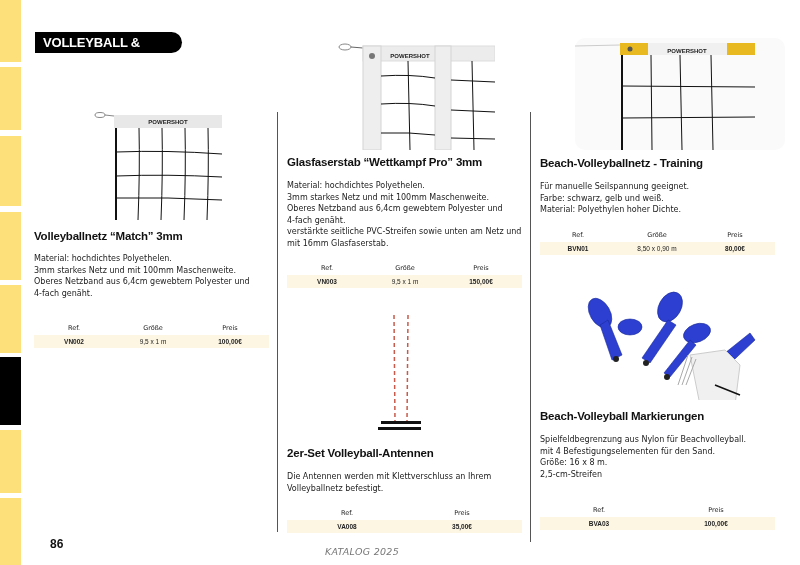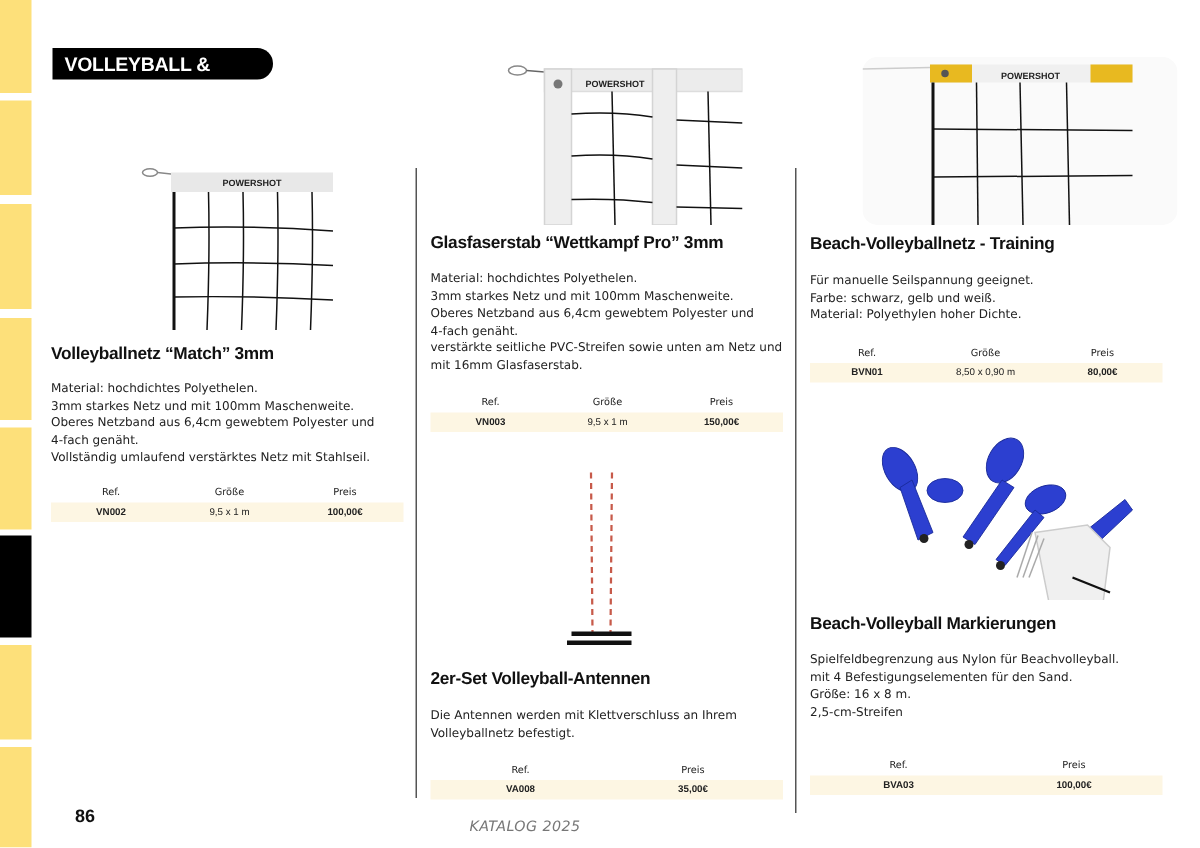--- a/index.html
+++ b/index.html
@@ -11,21 +11,21 @@
   .prod-title { position:absolute; font-family:"Liberation Sans", sans-serif; font-weight:bold; font-size:11.5px; color:#111; white-space:nowrap; letter-spacing:-0.2px; }
   .desc { position:absolute; font-size:8px; line-height:11.6px; color:#222; }
   .desc div { white-space:nowrap; }
   .ptable { position:absolute; font-size:6.5px; }
   .ptable .hdr, .ptable .row { position:relative; height:13px; }
   .ptable .row { background:#fdf6e3; }
   .ptable span { position:absolute; top:0; line-height:13px; transform:translateX(-50%); white-space:nowrap; }
   .ptable .row span { font-family:"Liberation Sans", sans-serif; }
   .ptable .row .b { font-weight:bold; }
   .page-num { position:absolute; left:35px; top:537px; font-family:"Liberation Sans", sans-serif; font-weight:bold; font-size:12px; color:#111;margin-left:15px; }
-  .footer { position:absolute; left:0; width:700px; top:546px; text-align:center; font-size:9.5px; color:#777; font-style:italic; letter-spacing:0.3px; }
+  .footer { position:absolute; left:12px; width:700px; top:546px; text-align:center; font-size:9.5px; color:#777; font-style:italic; letter-spacing:0.3px; }
   .img { position:absolute; }
 </style>
 </head>
 <body>
 
 <div class="tab" style="top:0;height:62px"></div>
 <div class="tab" style="top:67px;height:63px"></div>
 <div class="tab" style="top:136px;height:70px"></div>
 <div class="tab" style="top:212px;height:68px"></div>
 <div class="tab" style="top:285px;height:68px"></div>
@@ -53,21 +53,20 @@
       <path d="M24 66 Q75 64 130 67"></path>
       <path d="M24 88 Q75 87 130 90"></path>
   </g>
 </svg>
 <div class="prod-title" style="left:34px;top:230px">Volleyballnetz “Match” 3mm</div>
 <div class="desc" style="left:34px;top:253px">
   <div>Material: hochdichtes Polyethelen.</div>
   <div>3mm starkes Netz und mit 100mm Maschenweite.</div>
   <div>Oberes Netzband aus 6,4cm gewebtem Polyester und</div>
   <div>4-fach genäht.</div>
-  <div>Vollständig umlaufend verstärktes Netz mit Stahlseil.</div>
 </div>
 <div class="ptable" style="left:34px;top:322px;width:235px">
   <div class="hdr">
     <span style="left:40px">Ref.</span>
     <span style="left:119px">Größe</span>
     <span style="left:196px">Preis</span>
   </div>
   <div class="row">
     <span class="b" style="left:40px">VN002</span>
     <span style="left:119px">9,5 x 1 m</span>

